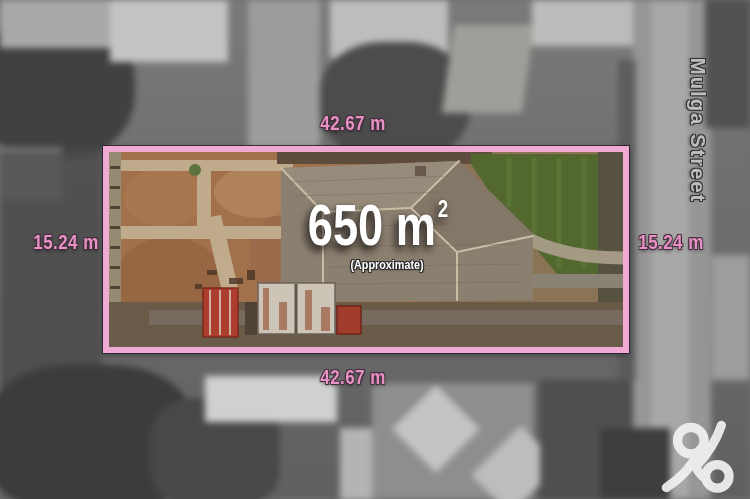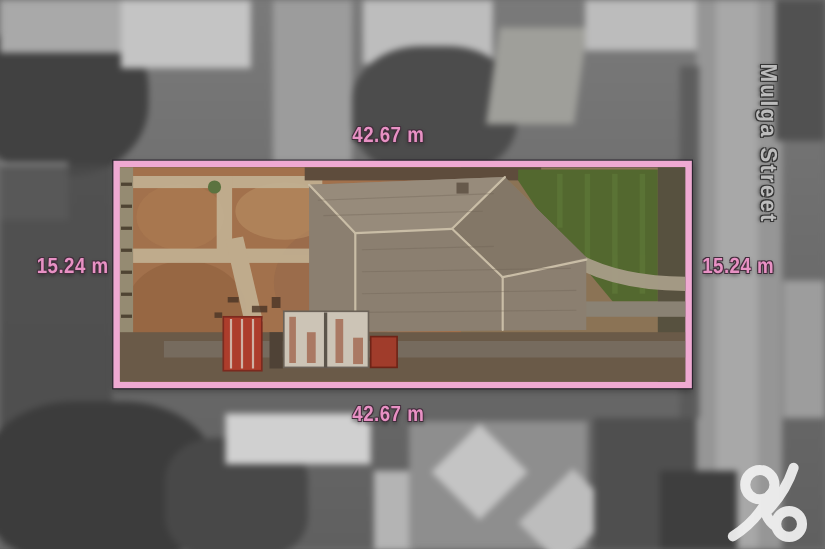--- a/index.html
+++ b/index.html
@@ -212,20 +212,24 @@
       </g>
       <rect x="228" y="154" width="24" height="28" fill="#a03c2b" stroke="#6e2417" stroke-width="1.5"></rect>
     </svg>
   </div>
 
   <div class="dim dim-top">42.67 m</div>
   <div class="dim dim-bottom">42.67 m</div>
   <div class="dim dim-left">15.24 m</div>
   <div class="dim dim-right">15.24 m</div>
 
+  <div class="area">
+    <span class="area-line"><span>650 m</span><span class="area-sup">2</span></span>
+    <div class="approx">(Approximate)</div>
+  </div>
 
   <div class="street">Mulga Street</div>
 
   <svg class="logo" viewBox="0 0 92 76">
     <g fill="none" stroke="#f2f2f2" stroke-width="9" stroke-linecap="round">
       <circle cx="36" cy="20" r="13"></circle>
       <path d="M 45 29 C 38 44 26 57 12 66"></path>
       <path d="M 66 5 C 61 20 52 34 41 45 C 43 51 46 54 50 57"></path>
       <circle cx="62" cy="55" r="11.5"></circle>
     </g>

